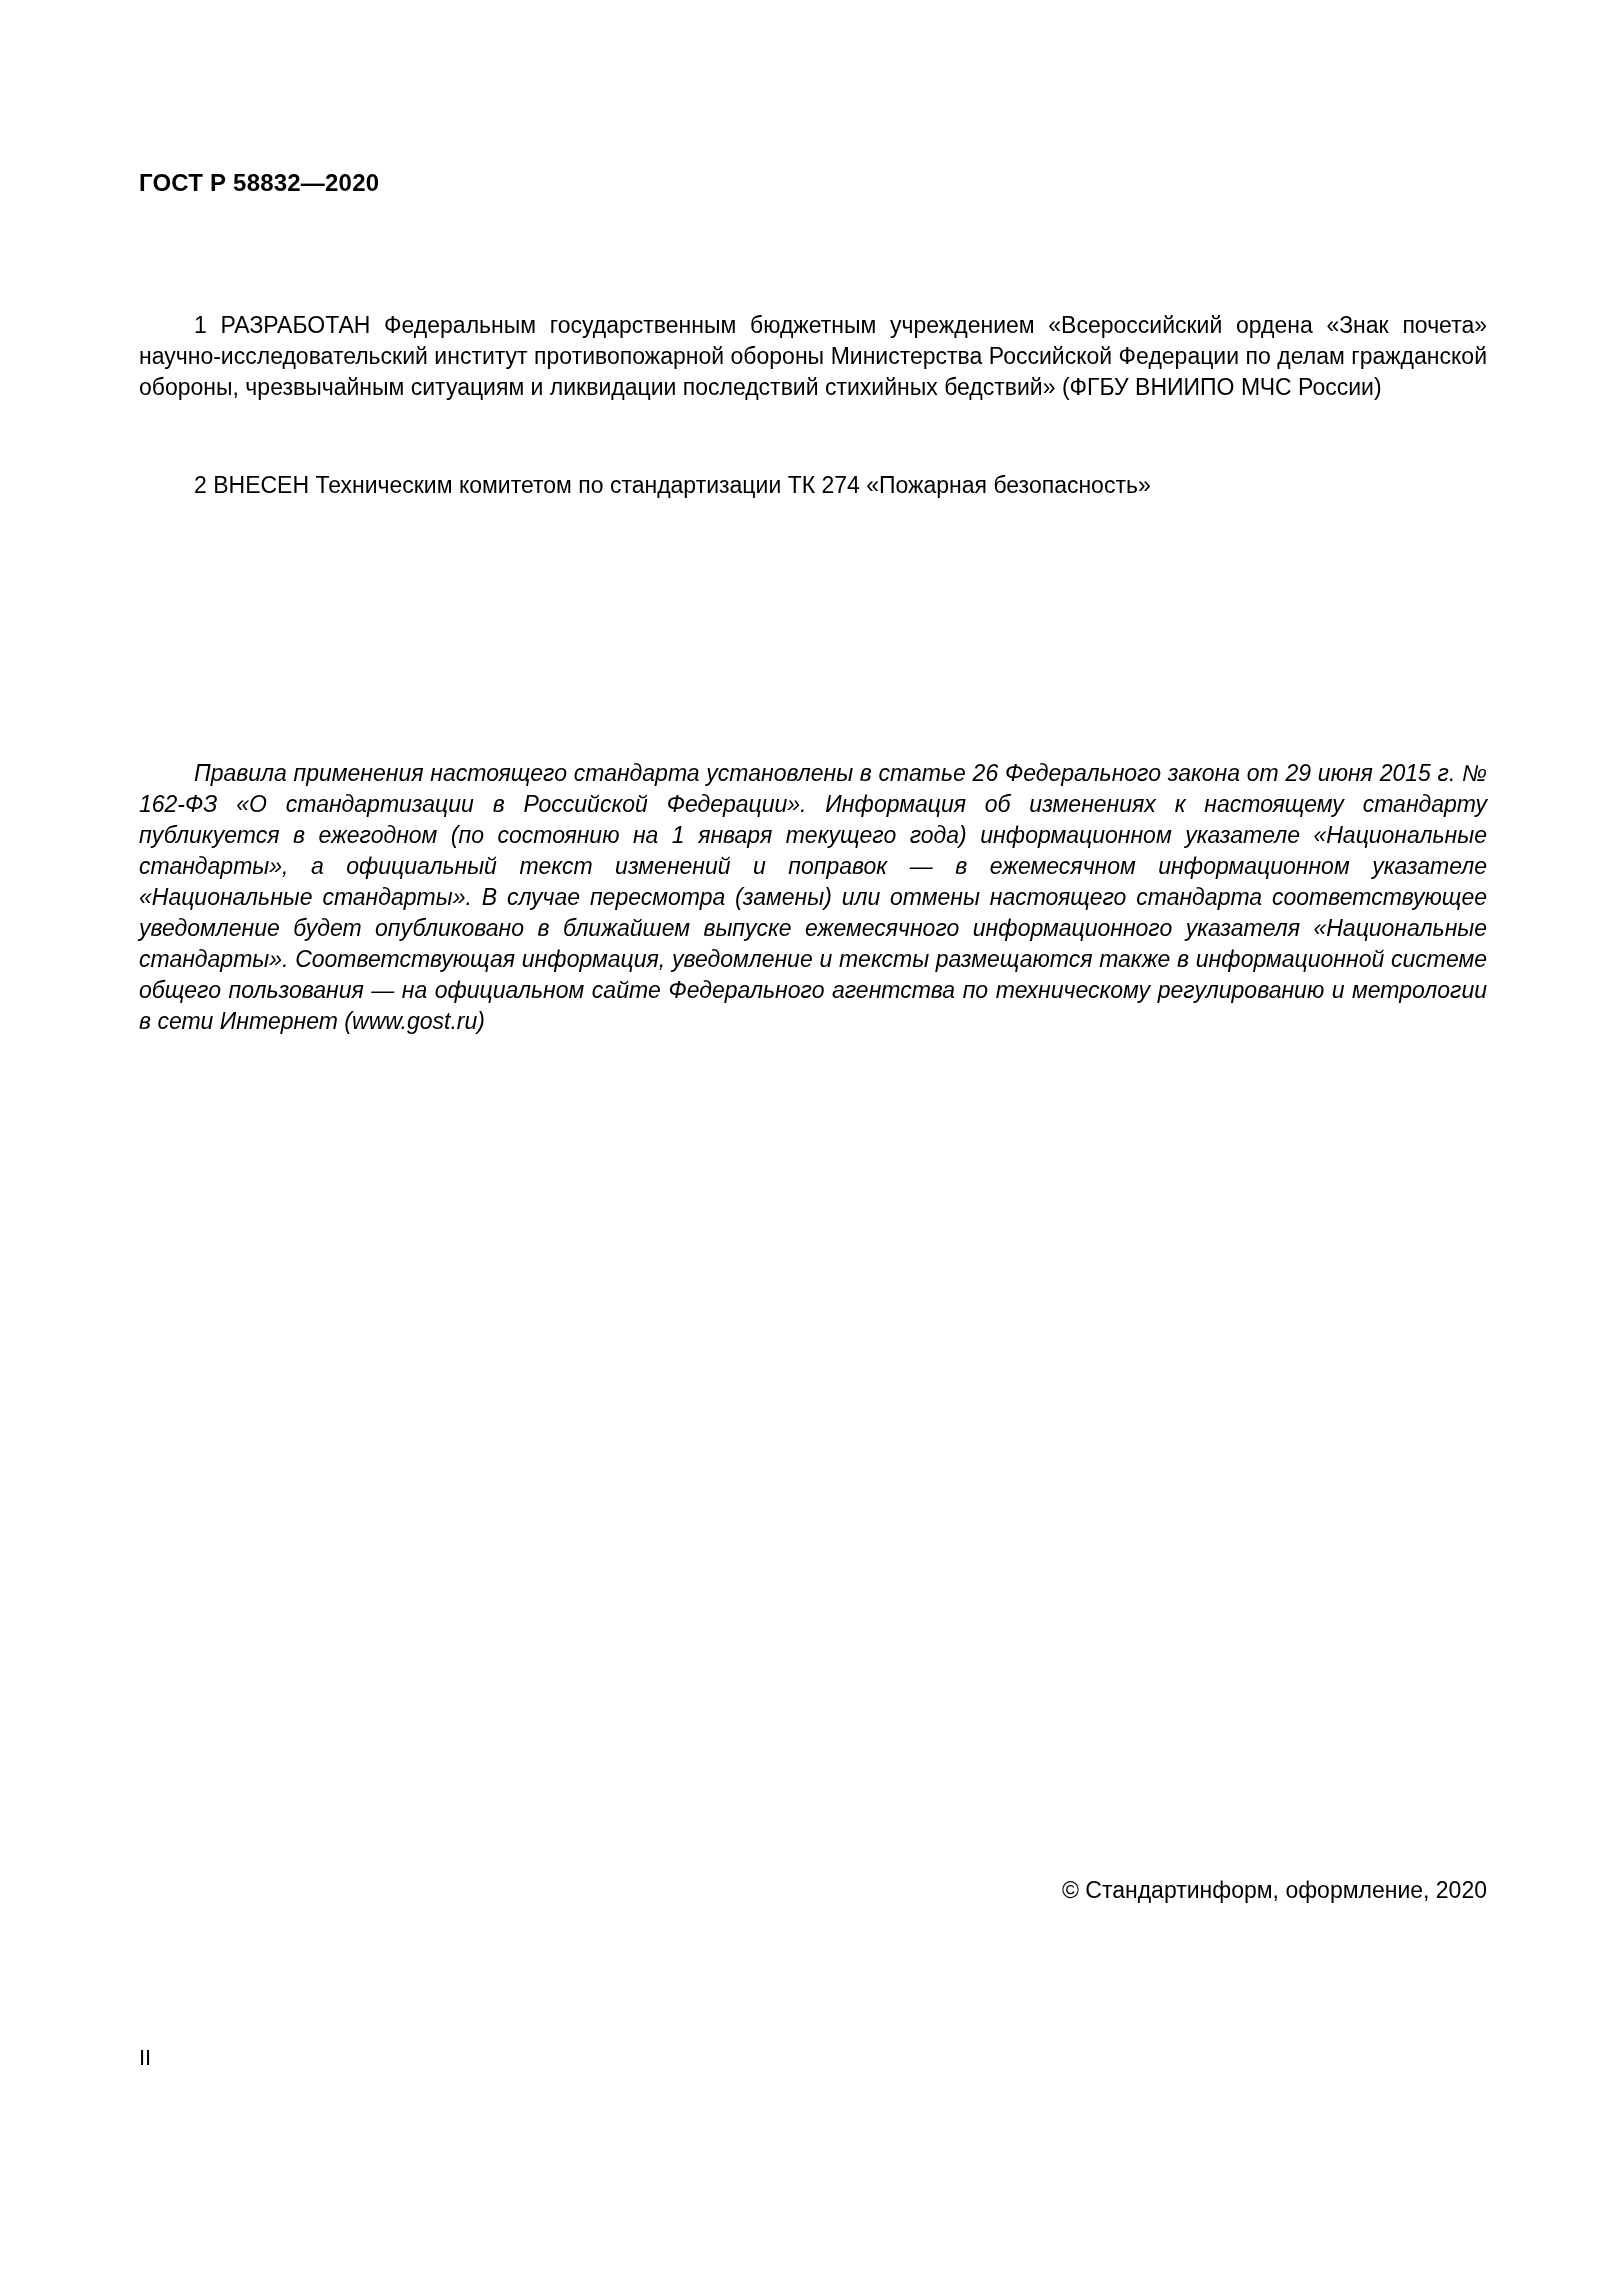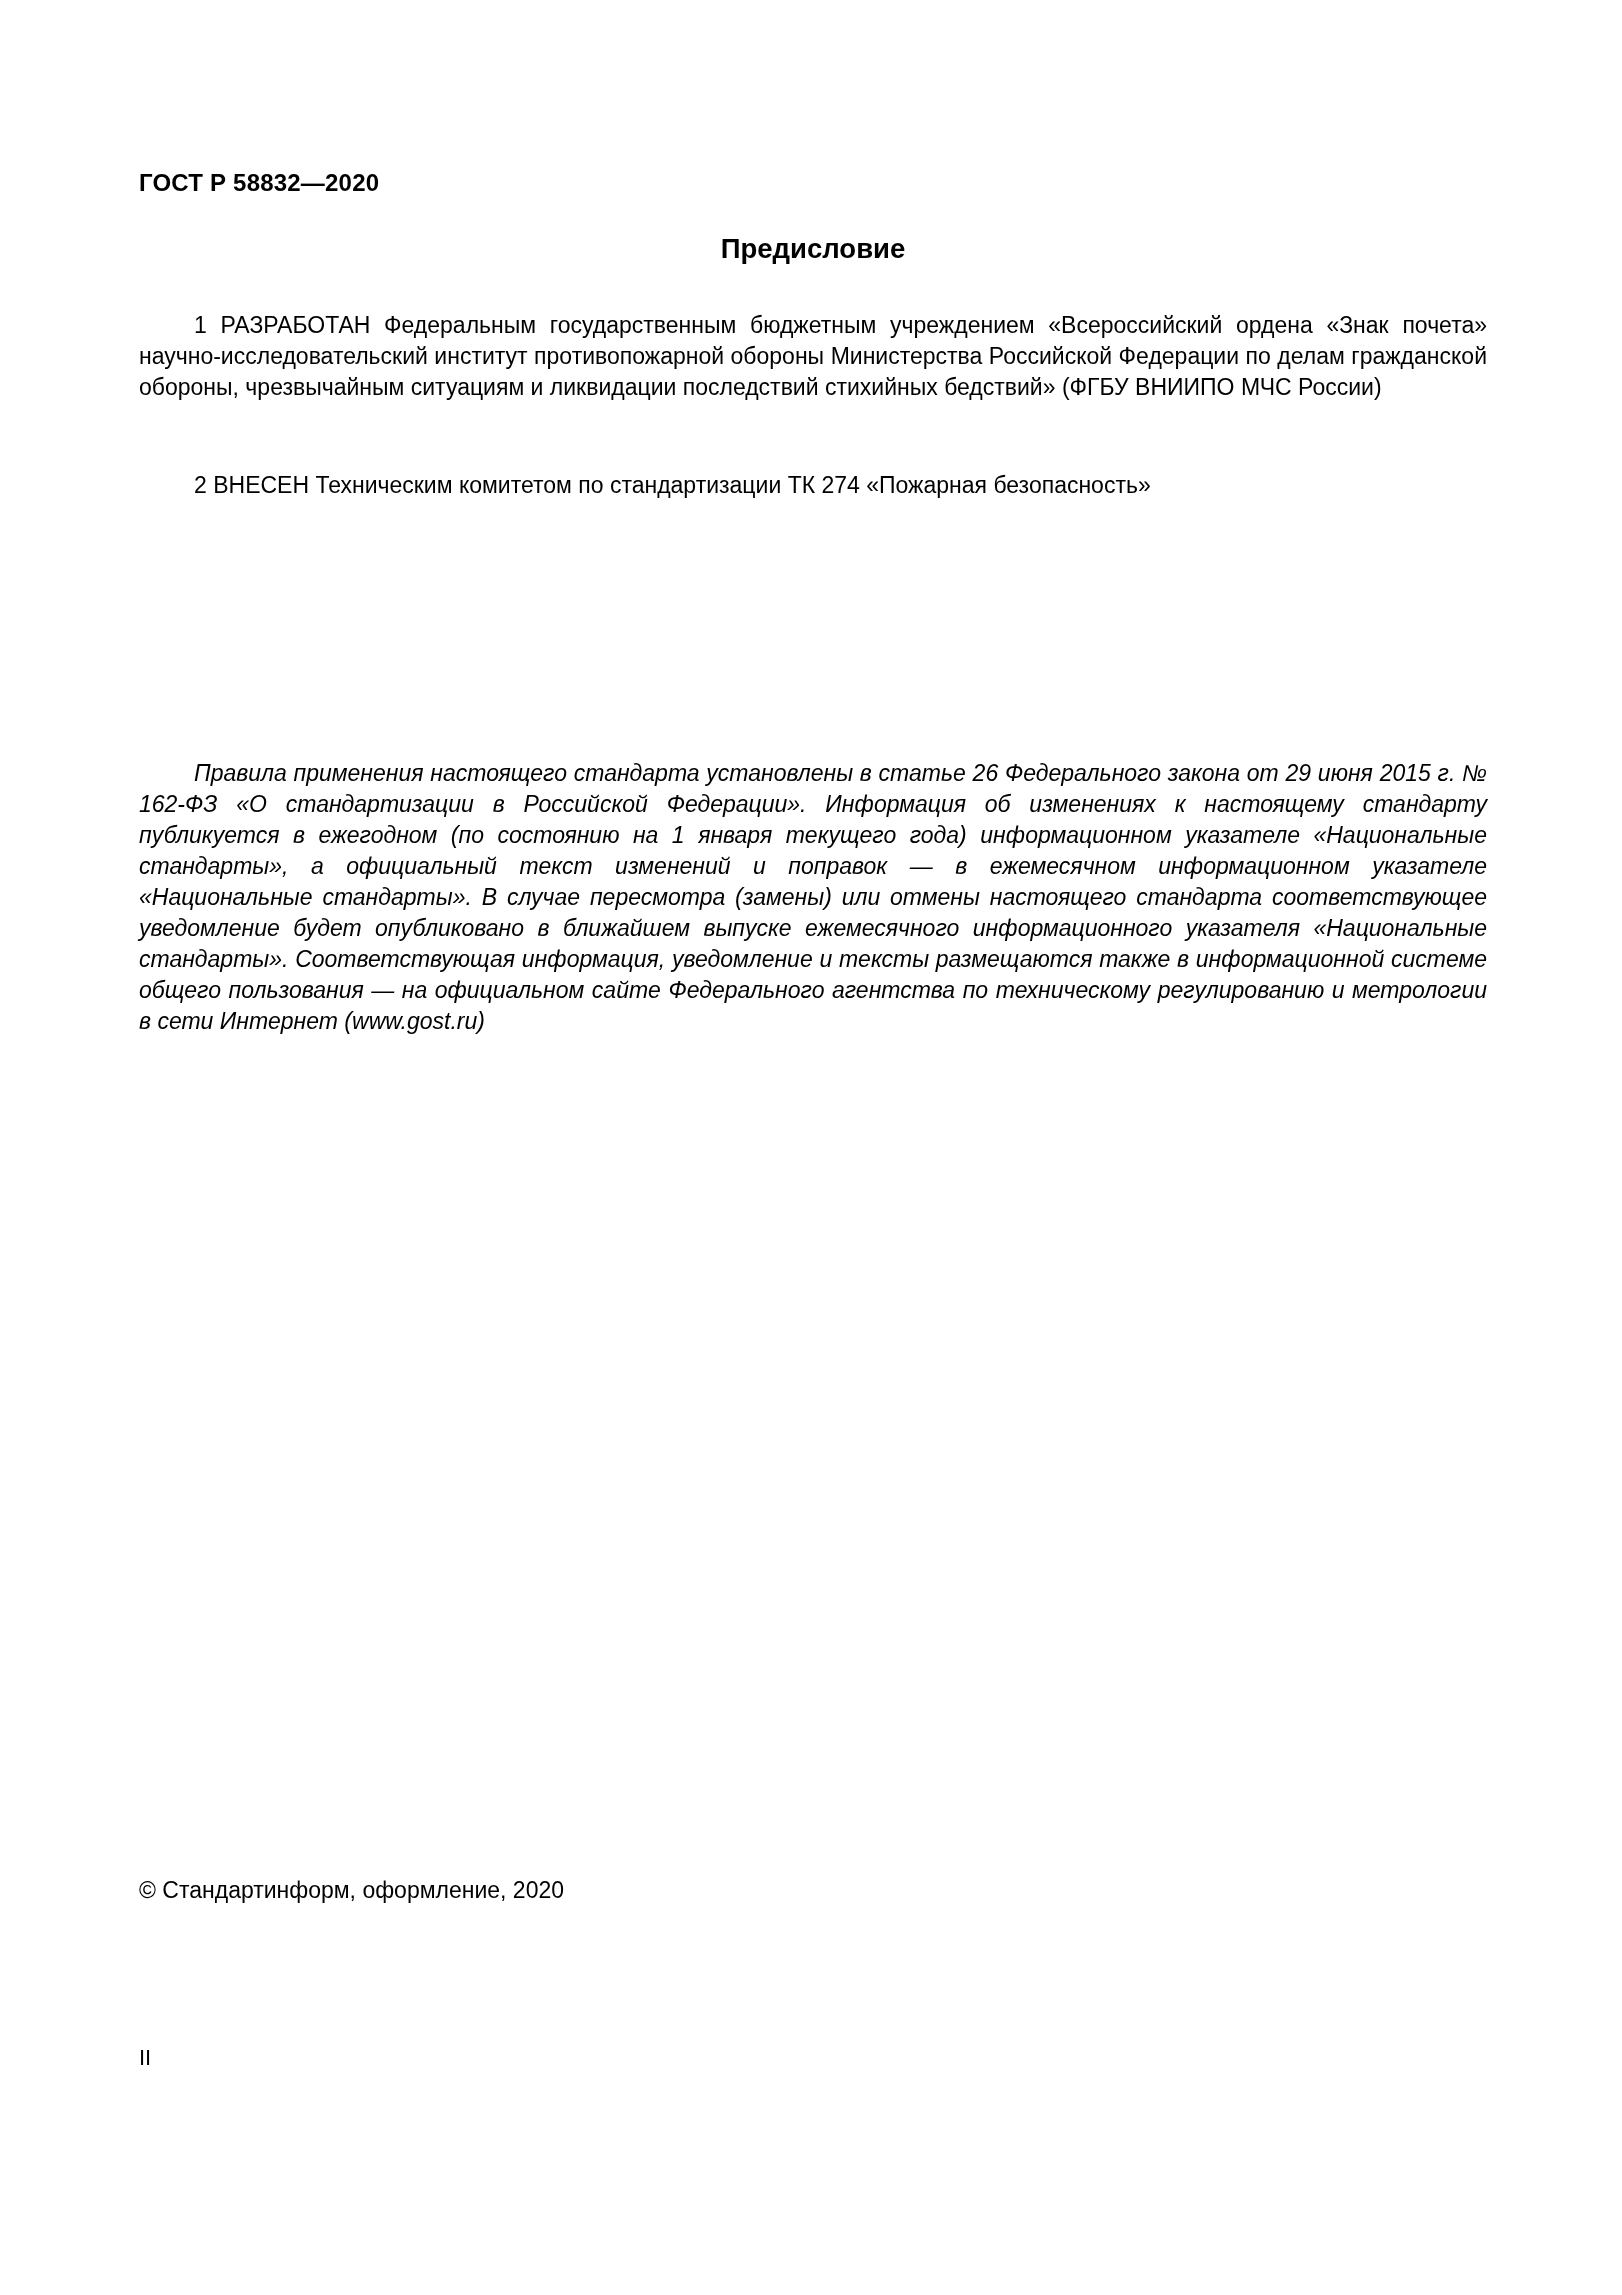--- a/index.html
+++ b/index.html
@@ -62,21 +62,21 @@
   .p4 { top: 610px; }
   .notice {
     top: 738px;
     line-height: 31px;
   }
   .copyright {
     position: absolute;
     top: 1857px;
     left: 0;
     width: 1348px;
-    text-align: left;
+    text-align: right;
     font-size: 23px;
   }
   .bottom-note {
     position: absolute;
     top: 1925px;
     left: 0;
     width: 1348px;
     font-size: 23px;
     line-height: 31px;
     text-align: justify;
@@ -90,21 +90,20 @@
   }
 </style>
 </head>
 <body>
 
 <div class="page">
   <div class="content">
 
     <div class="doc-header">ГОСТ Р 58832—2020</div>
 
-    <div class="section-title">Предисловие</div>
 
     <div class="para indent p1">1 РАЗРАБОТАН Федеральным государственным бюджетным учреждением «Всероссийский ордена «Знак почета» научно-исследовательский институт противопожарной обороны Министерства Российской Федерации по делам гражданской обороны, чрезвычайным ситуациям и ликвидации последствий стихийных бедствий» (ФГБУ ВНИИПО МЧС России)</div>
 
     <div class="para indent p2">2 ВНЕСЕН Техническим комитетом по стандартизации ТК 274 «Пожарная безопасность»</div>
 
 
 
     <div class="para indent italic notice">Правила применения настоящего стандарта установлены в статье 26 Федерального закона от 29 июня 2015 г. № 162-ФЗ «О стандартизации в Российской Федерации». Информация об изменениях к настоящему стандарту публикуется в ежегодном (по состоянию на 1 января текущего года) информационном указателе «Национальные стандарты», а официальный текст изменений и поправок — в ежемесячном информационном указателе «Национальные стандарты». В случае пересмотра (замены) или отмены настоящего стандарта соответствующее уведомление будет опубликовано в ближайшем выпуске ежемесячного информационного указателя «Национальные стандарты». Соответствующая информация, уведомление и тексты размещаются также в информационной системе общего пользования — на официальном сайте Федерального агентства по техническому регулированию и метрологии в сети Интернет (www.gost.ru)</div>
 
     <div class="copyright">© Стандартинформ, оформление, 2020</div>

